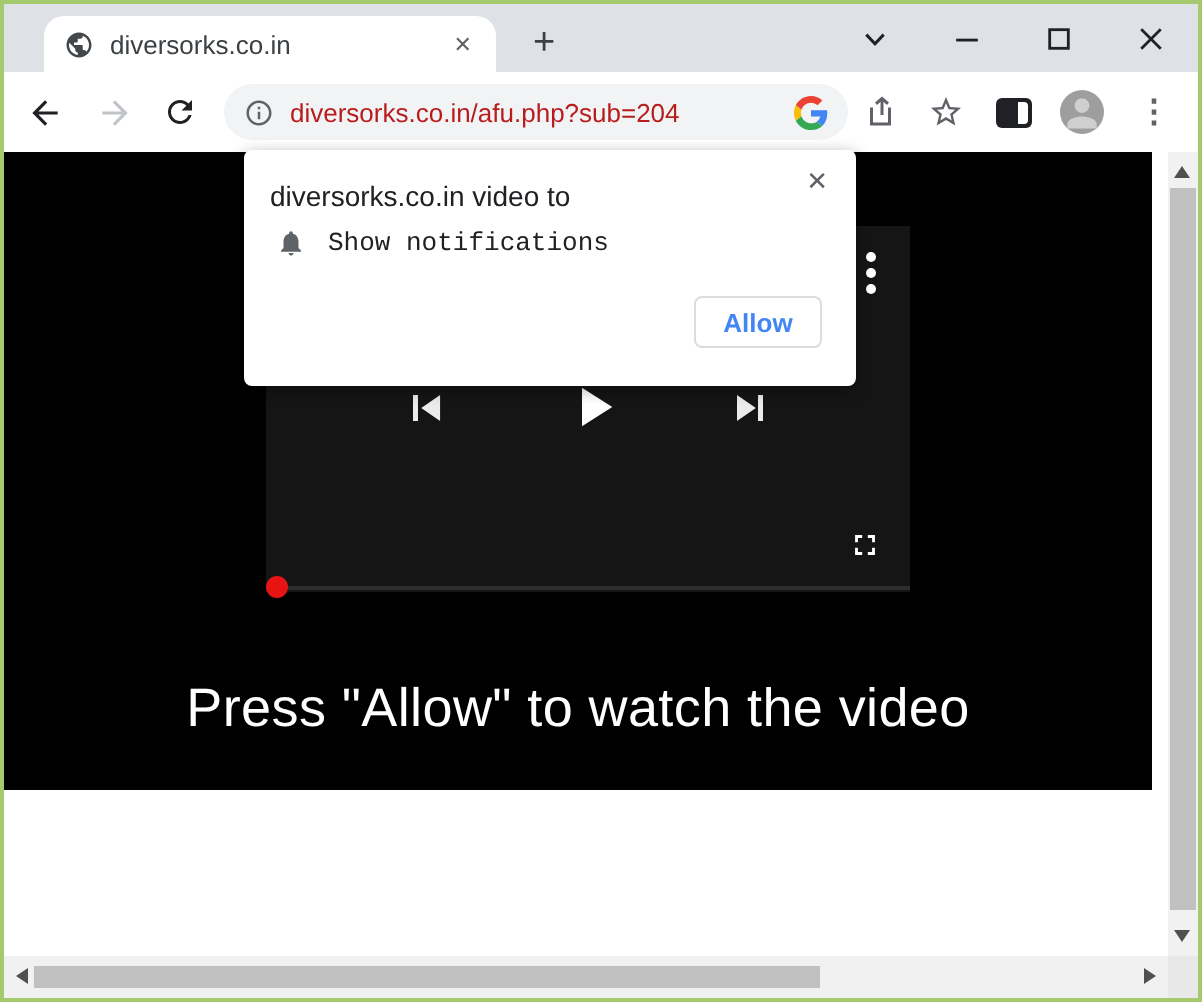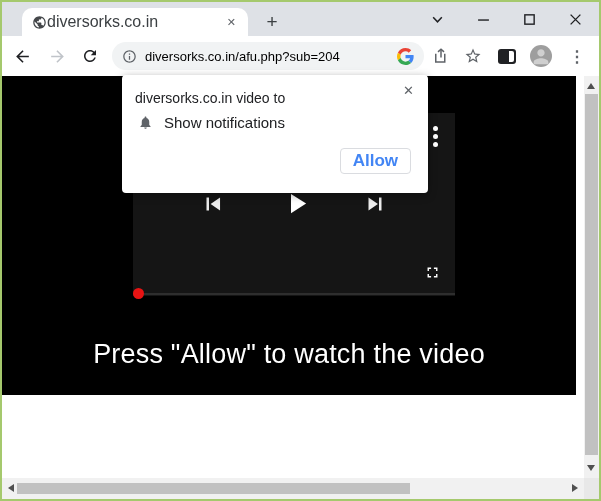--- a/index.html
+++ b/index.html
@@ -6,32 +6,32 @@
   body { background:#fff; font-family:"Liberation Sans", sans-serif; }
   .screen{
     position:relative; width:601px; height:501px;
     border:2px solid #a5c96d; background:#fff; overflow:hidden;
     font-family:"Liberation Sans", sans-serif;
   }
   
   .tabbar{ position:absolute; left:0; top:0; width:597px; height:34px; background:#dee1e6; }
   .tab{ position:absolute; left:20px; top:6px; width:226px; height:28px; background:#fff;
         border-radius:10px 10px 0 0; display:flex; align-items:center; padding:0 8px 0 10px; }
-  .tab-title{ flex:1; font-size:16px; color:#3c4043; margin-left:0; white-space:nowrap; overflow:hidden; }
+  .tab-title{ flex:1; font-size:13px; color:#3c4043; margin-left:8px; white-space:nowrap; overflow:hidden; }
   .tab-close{ font-size:11px; color:#5f6368; padding:2px 4px; cursor:default; }
   .newtab{ position:absolute; left:257px; top:7px; width:26px; height:26px; display:flex;
            align-items:center; justify-content:center; font-size:19px; color:#3c4043; border-radius:50%; }
   .winbtn{ position:absolute; top:3px; width:28px; height:28px; display:flex; align-items:center; justify-content:center; }
   
   .toolbar{ position:absolute; left:0; top:34px; width:597px; height:40px; background:#fff;
             box-shadow:0 1px 0 #e1e3e6; }
   .navbtn{ position:absolute; top:6px; width:28px; height:28px; display:flex; align-items:center; justify-content:center; border-radius:50%; }
   .omnibox{ position:absolute; left:110px; top:6px; width:312px; height:28px; background:#f1f3f4;
             border-radius:14px; display:flex; align-items:center; padding:0 10px; }
-  .url{ flex:1; font-size:13px; color:#000000; margin-left:8px; white-space:nowrap; overflow:hidden; }
+  .url{ flex:1; font-size:13px; color:#b91c1c; margin-left:8px; white-space:nowrap; overflow:hidden; }
   .kebab{ font-size:16px; font-weight:bold; color:#5f6368; }
   .sidepanel-icon{ width:18px; height:15px; background:#202124; border-radius:3px; position:relative; }
   .sidepanel-icon::after{ content:""; position:absolute; right:2px; top:2px; bottom:2px; width:5px;
             background:#fff; border-radius:0 2px 2px 0; }
   .avatar{ width:22px; height:22px; border-radius:50%; background:#9e9e9e; overflow:hidden;
            display:flex; align-items:center; justify-content:center; }
   
   .content{ position:absolute; left:0; top:74px; width:597px; height:423px; background:#fff; }
   .blackpage{ position:absolute; left:0; top:0; width:574px; height:319px; background:#000; }
   .player{ position:absolute; left:131px; top:37px; width:322px; height:183px; background:#151515; }
@@ -55,24 +55,24 @@
            border-top:4.5px solid transparent; border-bottom:4.5px solid transparent; border-right:6px solid #505050; }
   .arr-right{ position:absolute; right:6px; top:6px; width:0; height:0;
            border-top:4.5px solid transparent; border-bottom:4.5px solid transparent; border-left:6px solid #505050; }
   .corner{ position:absolute; left:582px; top:402px; width:15px; height:21px; background:#e8e8e8; }
   
   .popup{ position:absolute; left:120px; top:73px; width:306px; height:118px; background:#fff;
           border-radius:4px; box-shadow:0 2px 8px rgba(0,0,0,0.35); z-index:50; }
   .popup-close{ position:absolute; right:10px; top:4px; font-size:13px; color:#5f6368; padding:4px; }
   .popup-title{ position:absolute; left:13px; top:15px; font-size:14px; color:#202124; }
   .popup-row{ position:absolute; left:16px; top:39px; display:flex; align-items:center; gap:11px; }
-  .popup-request{ font-size:15px; color:#202124; }
+  .popup-request{ font-size:13px; color:#202124;font-family:Liberation Mono, monospace; }
   .popup-btns{ position:absolute; right:17px; bottom:19px; display:flex; gap:6px; }
   .pbtn{ min-width:64px; height:26px; background:#fff; border:1px solid #dadce0; border-radius:4px;
-         color:#4285f4; font-size:17px; font-weight:600; font-family:"Liberation Sans",sans-serif;
+         color:#4285f4; font-size:13px; font-weight:600; font-family:"Liberation Sans",sans-serif;
          display:flex; align-items:center; justify-content:center; padding:0 12px; cursor:default; }
 </style>
 </head>
 <body>
 
 <div class="screen">
 
   <div class="tabbar">
     <div class="tab">
       <span style="display:flex;">

